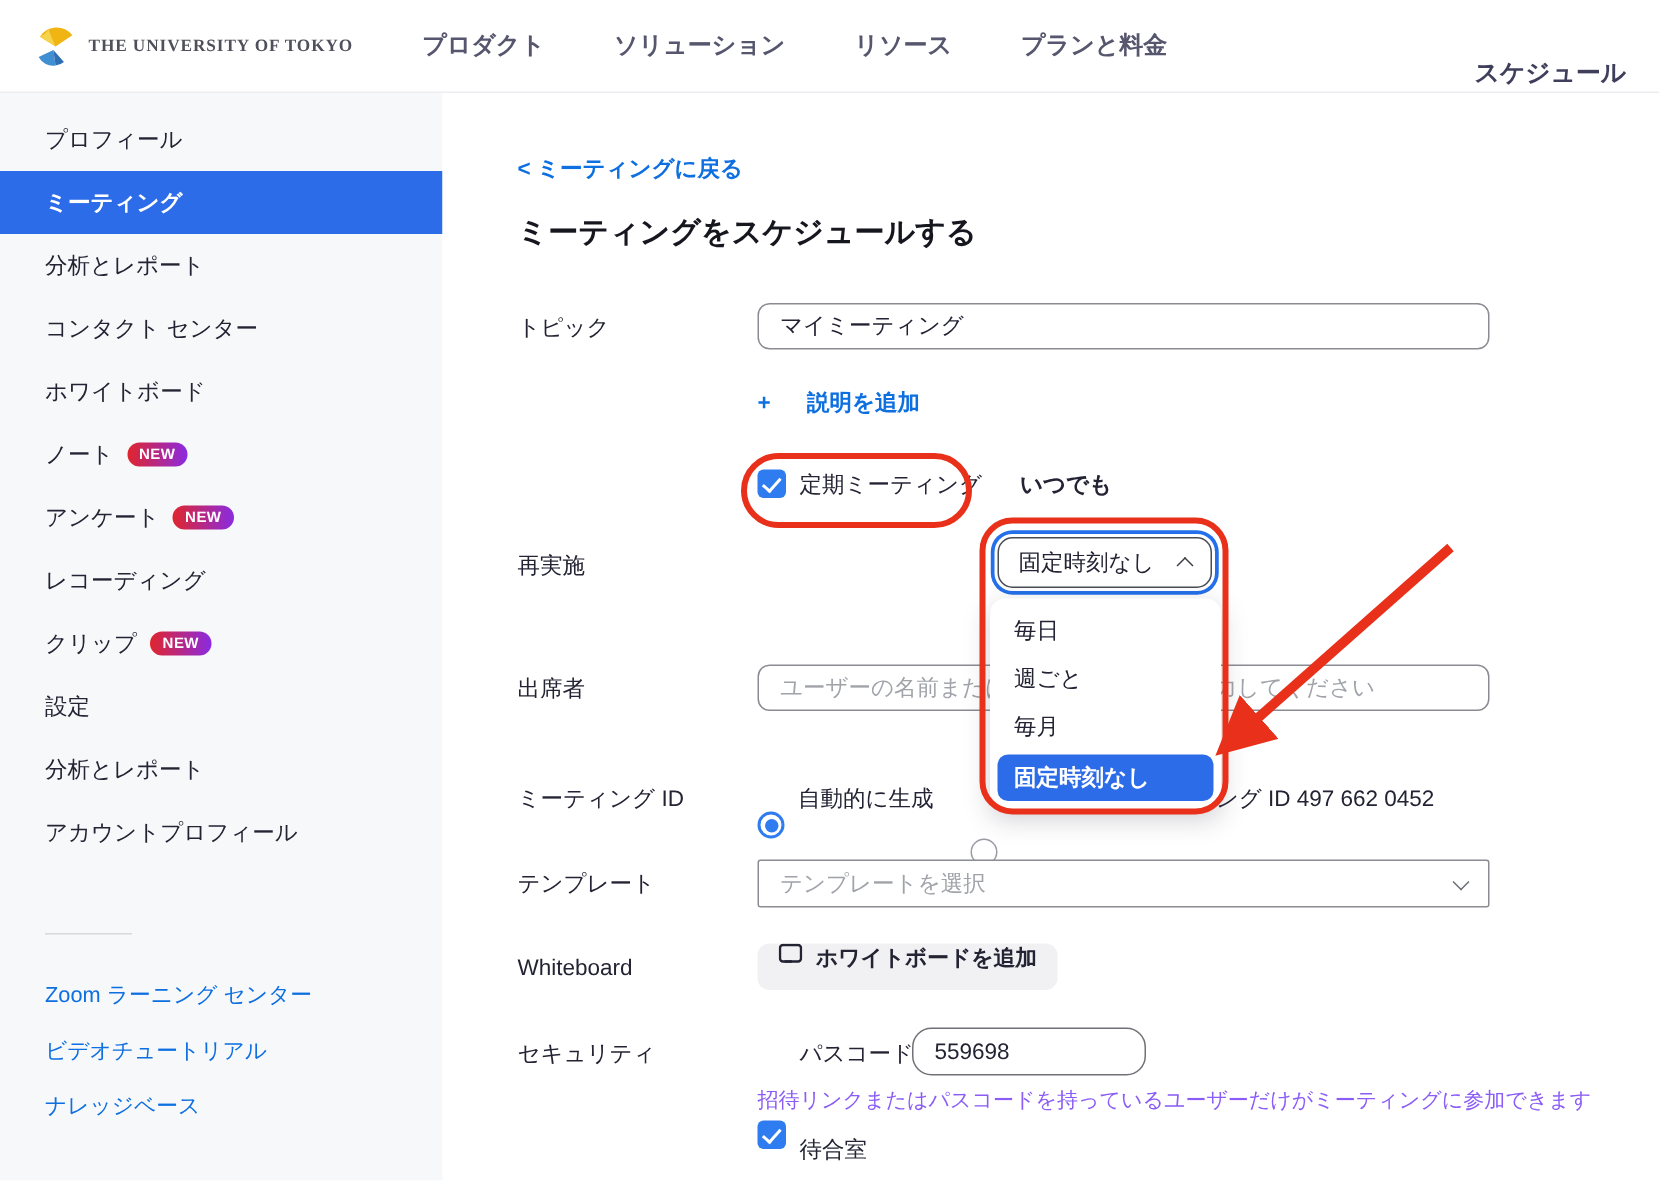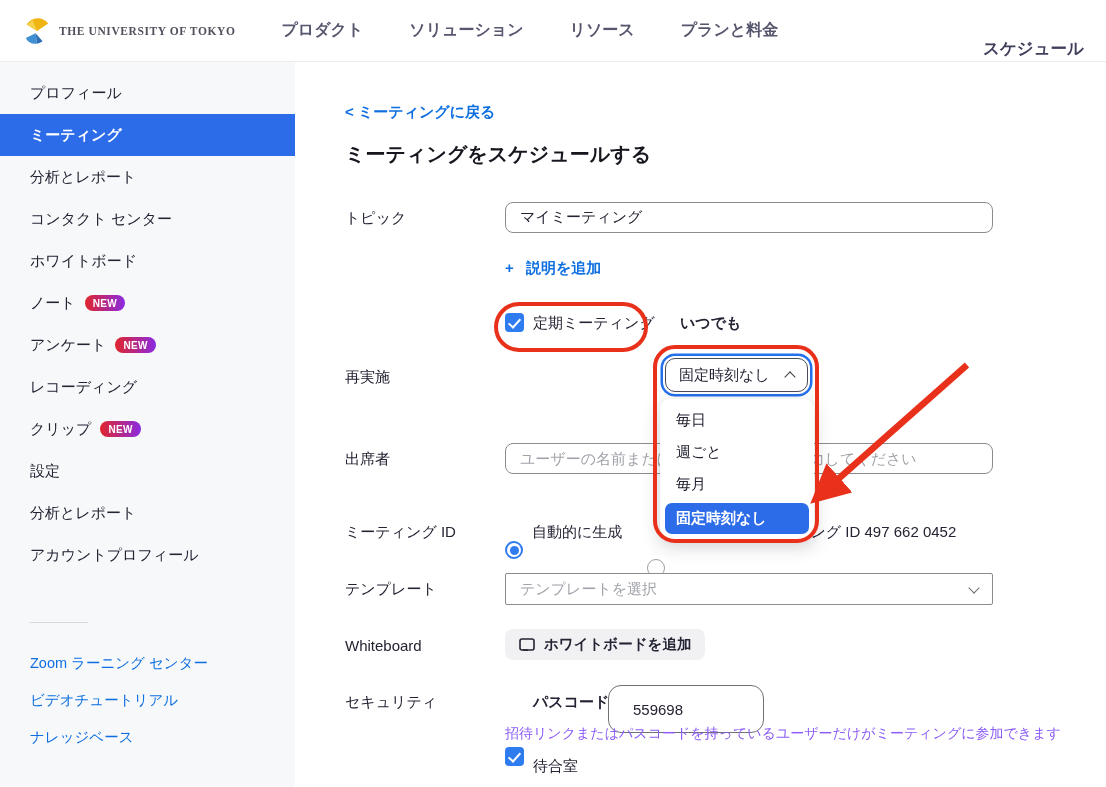--- a/index.html
+++ b/index.html
@@ -72,26 +72,26 @@
     border-radius:27px; z-index:10; pointer-events:none; }
   .anno-rect { left:358px; top:283px; width:166px; height:198px; border:4.5px solid #e8301a;
     border-radius:22px; z-index:10; pointer-events:none; }
   .anno-arrow { left:0; top:0; width:811px; height:725px; z-index:11; pointer-events:none; }
 
   .select-box { left:210px; top:511px; width:488px; height:32px; border:1px solid #8a8c92;
     border-radius:2px; background:#fff; display:flex; align-items:center;
     justify-content:space-between; padding:0 14px; font-size:15px; color:#a0a3a9; cursor:pointer; }
 
   .wb-button { left:210px; top:567px; height:31px; background:#f1f1f4; border:none;
-    border-radius:8px; display:flex; align-items:center; gap:9px; padding:0 14px;
+    border-radius:8px; display:flex; align-items:flex-start; gap:9px; padding:0 14px;
     font-size:14.5px; font-weight:700; color:#232333; cursor:pointer;
     font-family:"Liberation Sans","DejaVu Sans",sans-serif; }
 
-  .pass-input { left:313px; top:623px; width:156px; height:48px; border:1px solid #6f7176;
-    border-radius:13px; padding:0 24px; font-size:15px; color:#232333;
+  .pass-input { left:313px; top:623px; width:156px; height:32px; border:1px solid #6f7176;
+    border-radius:13px; padding:0 14px; font-size:15px; color:#232333;
     font-family:"Liberation Sans","DejaVu Sans",sans-serif; }
   .help-text { left:210px; top:663px; font-size:14px; color:#8b5cf6; }
 </style>
 </head>
 <body>
 
 <div class="topbar">
   <div class="logo">
     <svg width="30" height="30" viewBox="0 0 32 32">
       <path d="M16 16 L5 9 A14 14 0 0 1 28 8 Z" fill="#f0b413"></path>
@@ -163,21 +163,21 @@
       <span>ミーティングに戻る</span>
     </div>
 
     <div class="abs page-title">ミーティングをスケジュールする</div>
 
     <div class="abs flabel" style="left:50px; top:147px;text-align:center;">トピック</div>
     <input class="abs tinput" style="left: 210px; top: 140px;" value="マイミーティング">
 
     <div class="abs blue-link" style="left:210px; top:197px; font-weight:600;">
       <span>+</span>
-      <span style="margin-left:8px;">説明を追加</span>
+      <span style="margin-left:20px;">説明を追加</span>
     </div>
 
     <div class="abs cb checked" style="left:210px; top:251px;"></div>
     <div class="abs flabel" style="left:238px; top:252px;">定期ミーティング</div>
     <div class="abs flabel" style="left:385px; top:252px; font-weight:700;">いつでも</div>
 
     <div class="abs flabel" style="left:50px; top:306px;">再実施</div>
     <div class="abs dd-trigger">
       <span>固定時刻なし</span>
       <span class="caret up"></span>
@@ -208,21 +208,21 @@
     <button class="abs wb-button">
       <svg width="16" height="14" viewBox="0 0 16 14">
         <rect x="1" y="1" width="14" height="11" rx="2" fill="none" stroke="#232333" stroke-width="1.6"></rect>
         <path d="M4 12 L9 12" stroke="#232333" stroke-width="1.6"></path>
       </svg>
       <span>ホワイトボードを追加</span>
     </button>
 
     <div class="abs flabel" style="left:50px; top:631px;">セキュリティ</div>
     <div class="abs cb checked" style="left:210px; top:630px;"></div>
-    <div class="abs flabel" style="left:238px; top:631px;font-weight:bold;">パスコード</div>
+    <div class="abs flabel" style="left:238px; top:631px;">パスコード</div>
     <input class="abs pass-input" value="559698" style="">
     <div class="abs help-text">招待リンクまたはパスコードを持っているユーザーだけがミーティングに参加できます</div>
 
     <div class="abs flabel" style="left:238px; top:695px;">待合室</div>
 
     <div class="abs anno-oval"></div>
     <div class="abs anno-rect"></div>
     <svg class="abs anno-arrow">
       <defs>
         <marker id="ah" markerWidth="6" markerHeight="6" refX="4.2" refY="3" orient="auto">

